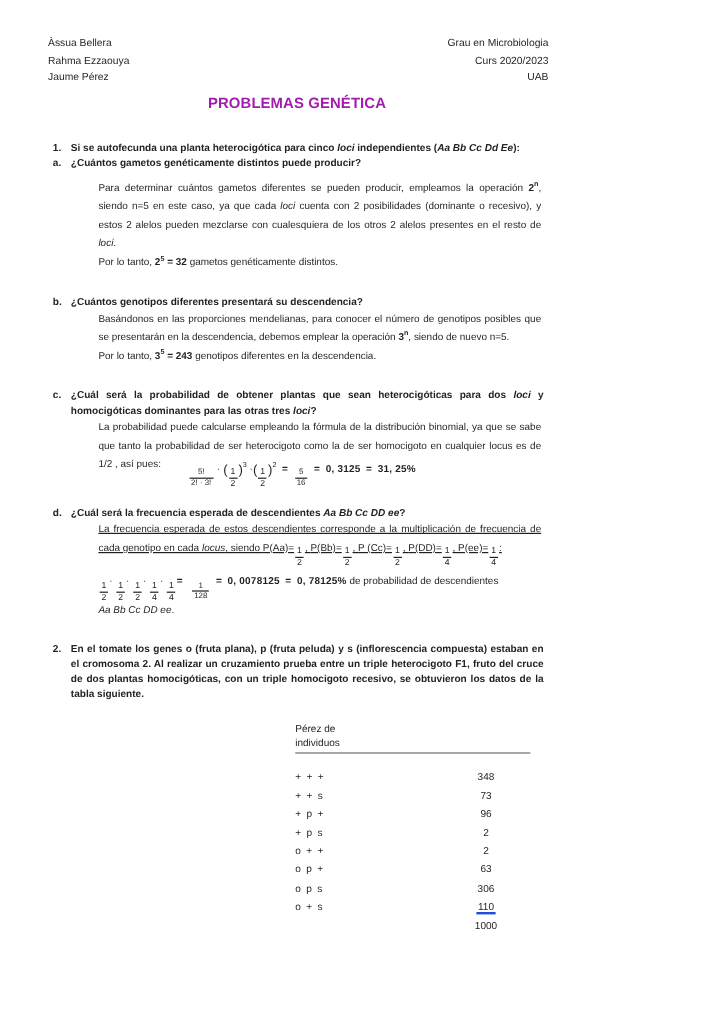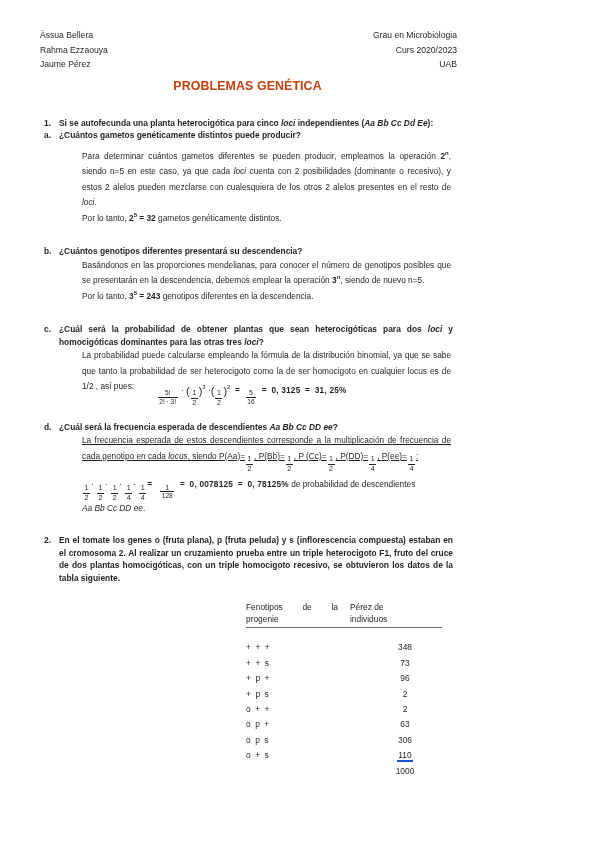--- a/index.html
+++ b/index.html
@@ -29,21 +29,21 @@
     justify-content: space-between;
     padding: 28px 38px 0 40px;
     font-size: 8.6px;
     line-height: 14.5px;
   }
   .header .left, .header .right { white-space: nowrap; }
   .header .right { text-align: right; }
 
   .doc-title {
     text-align: center;
-    color: #c2410c;
+    color: #a21caf;
     font-weight: bold;
     font-size: 12.4px;
     letter-spacing: 0.1px;
     margin-top: 7px;
   }
 
   
   .content {
     padding: 0 42px 0 40px;
     margin-top: 24px;
@@ -307,28 +307,20 @@
 
     <div class="gap-l"></div>
 
     <div class="q-row">
       <div class="q-num">2.</div>
       <div class="q-text just">En el tomate los genes o (fruta plana), p (fruta peluda) y s (inflorescencia compuesta) estaban en el cromosoma 2. Al realizar un cruzamiento prueba entre un triple heterocigoto F1, fruto del cruce de dos plantas homocigóticas, con un triple homocigoto recesivo, se obtuvieron los datos de la tabla siguiente.</div>
     </div>
 
     <div class="table-wrap">
       <div class="thead">
-        <div class="hcol">
-          <div class="hline1">
-            <span>Fenotipos</span>
-            <span>de</span>
-            <span>la</span>
-          </div>
-          <div>progenie</div>
-        </div>
         <div class="hcol right">
           <div>Pérez de</div>
           <div>individuos</div>
         </div>
       </div>
 
       <div class="rows-top-gap"></div>
 
       <div>
         <div class="trow">

